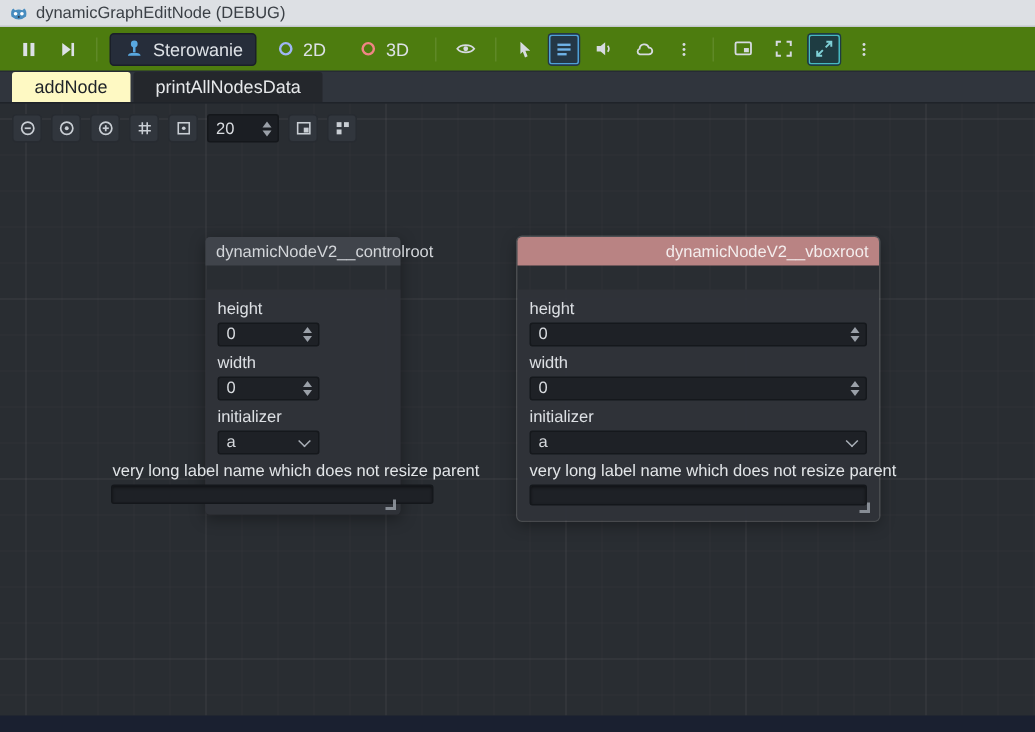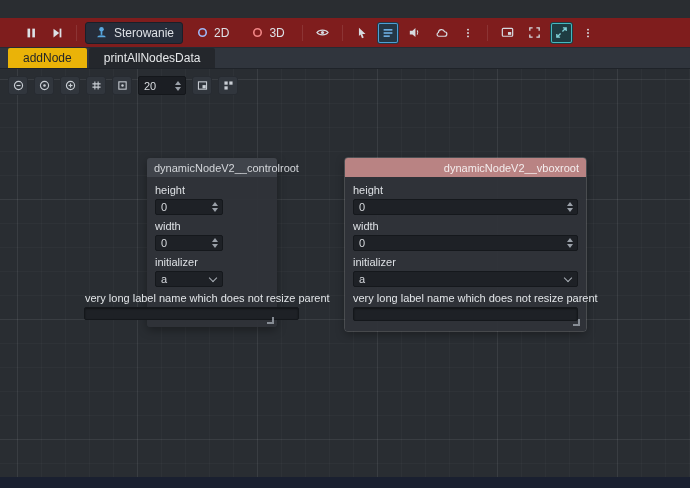--- a/index.html
+++ b/index.html
@@ -9,37 +9,37 @@
   .window { position:absolute; inset:0; width:690px; height:488px; }
 
   
   .titlebar { position:absolute; left:0; top:0; width:690px; height:18px;
     background:#dde0e4; display:flex; align-items:center; gap:5px; padding-left:6px;
     border-bottom:1px solid #c3c7cc; }
   .titlebar-text { font-size:11px; color:#3b4046; }
 
   
   .toolbar { position:absolute; left:0; top:18px; width:690px; height:30px;
-    background:#7f1d1d; display:flex; align-items:center; gap:4px; padding-left:20px;
+    background:#4d7c0f; display:flex; align-items:center; gap:4px; padding-left:8px;
     border-bottom:1px solid #262b34; }
   .tbtn { background:transparent; border:1px solid transparent; border-radius:3px;
     height:22px; min-width:22px; display:flex; align-items:center; justify-content:center;
     gap:5px; color:#dde1e6; font-size:12px; font-family:"Liberation Sans",sans-serif; cursor:pointer; padding:0 3px; }
   .mode-btn { padding:0 8px; }
   .pressed-dark { background:#262d3a; border-color:#1a1f29; }
   .hl-blue { background:#243746; box-shadow:0 0 0 1px #4e9fd6 inset; }
   .hl-teal { background:#1e3c42; box-shadow:0 0 0 1px #46b8c0 inset; }
   .vsep { width:1px; height:16px; background:rgba(255,255,255,0.10); margin:0 4px; }
 
   
   .tabbar { position:absolute; left:0; top:48px; width:690px; height:20px;
     background:#30353d; display:flex; align-items:flex-end; padding-left:8px; }
   .tab { height:20px; display:flex; align-items:center; padding:0 15px;
     font-size:12px; cursor:pointer; border-radius:2px 2px 0 0; }
-  .tab-first { background:#eab308; color:#1f2329; }
+  .tab-first { background:#fef9c3; color:#1f2329; }
   .tab-second { background:#24272c; color:#e6e8ea; margin-left:2px;text-align:right; }
 
   
   .canvas { position:absolute; left:0; top:68px; width:690px; height:409px;
     background-color:#292d32;
     background-image:
       linear-gradient(to right, rgba(255,255,255,0.055) 1px, transparent 1px),
       linear-gradient(to bottom, rgba(255,255,255,0.055) 1px, transparent 1px),
       linear-gradient(to right, rgba(255,255,255,0.025) 1px, transparent 1px),
       linear-gradient(to bottom, rgba(255,255,255,0.025) 1px, transparent 1px);
@@ -55,21 +55,21 @@
     display:flex; align-items:center; padding-left:5px; color:#d8dbdf; font-size:11px; cursor:text; }
 
   
   .graphnode { position:absolute; border-radius:3px; box-shadow:0 3px 10px rgba(0,0,0,0.35); }
   .gn-title { height:19px; border-radius:3px 3px 0 0; display:flex; align-items:center;
     padding:0 7px; font-size:11px; white-space:nowrap; cursor:move; }
   .gn-title-gray { background:#40444b; color:#d3d6da; }
   .gn-title-pink { background:#b98383; color:#f4eded;justify-content:flex-end; }
   .gn-selected { outline:1px solid rgba(255,255,255,0.18); }
   .gn-body { background:rgba(47,51,57,0.97); border-radius:0 0 3px 3px;
-    padding:5px 8px 7px; position:relative; }
+    padding:5px 8px 7px; position:relative;margin-top:16px; }
   .gn-label { font-size:11px; color:#dde0e4; margin:2px 0 3px; }
   .fieldbox { height:16px; background:#1e2126; border:1px solid #15181c; border-radius:2px;
     display:flex; align-items:center; padding-left:5px; font-size:11px; color:#d6d9dd;
     margin-bottom:5px; cursor:pointer; }
   .narrow { width:68px; }
   .full { width:100%; }
   .stepper { display:flex; flex-direction:column; align-items:center; margin-left:auto; padding-right:4px; cursor:pointer; }
   .tri-up { width:0; height:0; border-left:3px solid transparent; border-right:3px solid transparent;
     border-bottom:4px solid #9aa0a8; margin-bottom:2px; }
   .tri-down { width:0; height:0; border-left:3px solid transparent; border-right:3px solid transparent;
@@ -88,20 +88,29 @@
   
   .bottombar { position:absolute; left:0; top:477px; width:690px; height:11px; background:#1a2030; }
 
   svg { display:block; }
 </style>
 </head>
 <body>
 
 <div class="window">
 
+  <div class="titlebar">
+    <svg width="13" height="13" viewBox="0 0 16 16">
+      <path d="M2 11 Q1 6 3.5 4.5 L5 6 Q8 4.5 11 6 L12.5 4.5 Q15 6 14 11 Q11 13.5 8 13.5 Q5 13.5 2 11 Z" fill="#478cbf"></path>
+      <circle cx="5.4" cy="8.8" r="1.5" fill="#ffffff"></circle>
+      <circle cx="10.6" cy="8.8" r="1.5" fill="#ffffff"></circle>
+      <rect x="7.3" y="10.6" width="1.4" height="1.6" fill="#2d3a4a"></rect>
+    </svg>
+    <span class="titlebar-text">dynamicGraphEditNode (DEBUG)</span>
+  </div>
 
   <div class="toolbar">
     <button class="tbtn">
       <svg width="14" height="14" viewBox="0 0 16 16">
         <rect x="4" y="3" width="3" height="10" fill="#dde1e6"></rect>
           <rect x="9.5" y="3" width="3" height="10" fill="#dde1e6"></rect>
       </svg>
     </button>
     <button class="tbtn">
       <svg width="14" height="14" viewBox="0 0 16 16">
@@ -255,21 +264,21 @@
       </button>
       <button class="gbtn">
         <svg width="13" height="13" viewBox="0 0 16 16">
           <rect x="3" y="3" width="4" height="4" fill="#c9ced4"></rect>
             <rect x="9" y="3" width="4" height="4" fill="#c9ced4"></rect>
             <rect x="3" y="9" width="4" height="4" fill="#c9ced4"></rect>
         </svg>
       </button>
     </div>
 
-    <div class="graphnode" style="left:147px; top:89px; width:130px;">
+    <div class="graphnode" style="left:137px; top:89px; width:130px;">
       <div class="gn-title gn-title-gray">
         <span>dynamicNodeV2__controlroot</span>
       </div>
       <div class="gn-body">
         <div class="gn-label">height</div>
         <div class="fieldbox narrow">
           <span>0</span>
           <span class="stepper">
             <i class="tri-up"></i>
             <i class="tri-down"></i>

